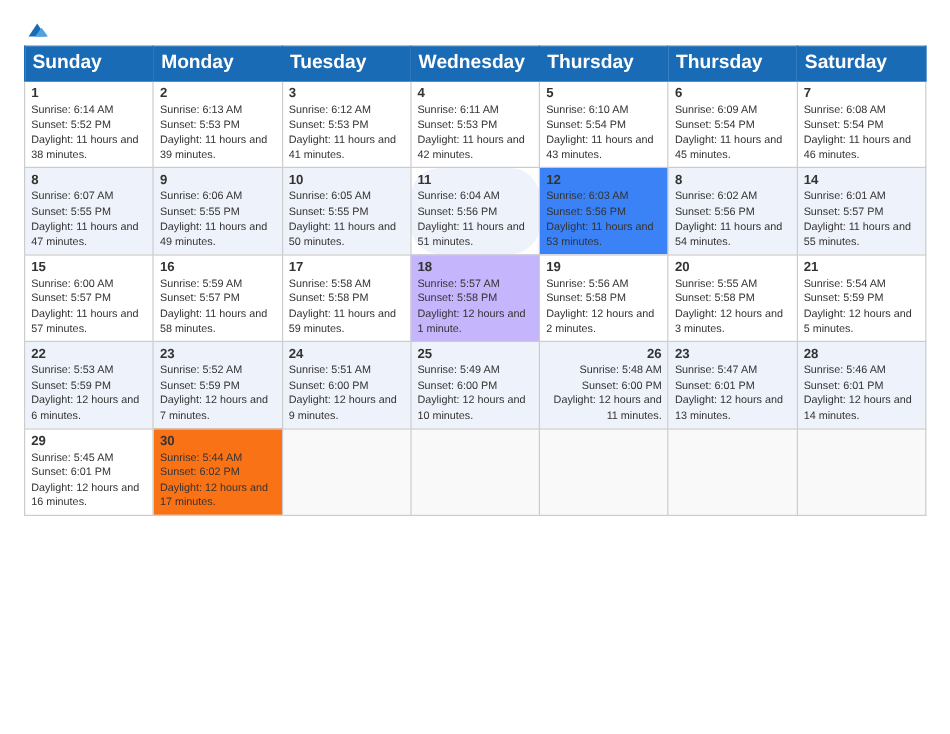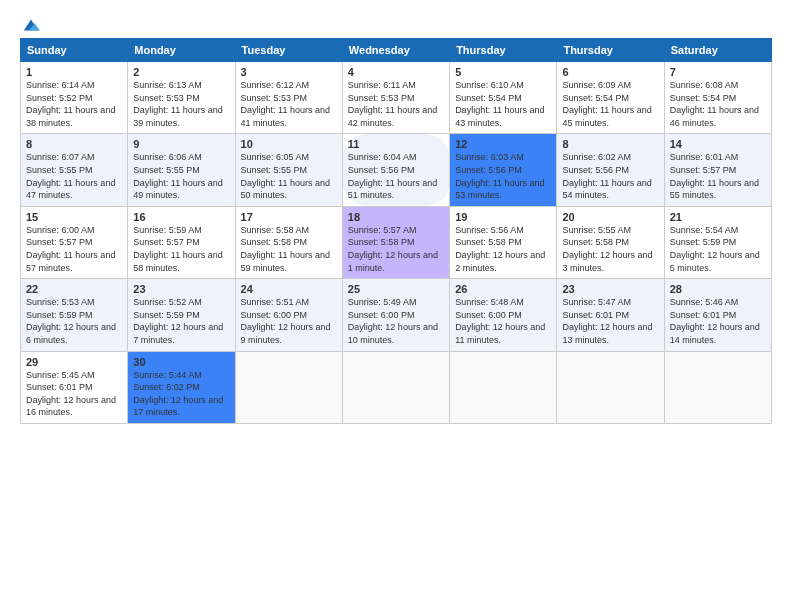--- a/index.html
+++ b/index.html
@@ -56,21 +56,21 @@
     .calendar {
       width: 100%;
       border-collapse: collapse;
       font-size: 10px;
     }
     .calendar th {
       background-color: #1a6bb5;
       color: #fff;
       text-align: left;
       padding: 5px 6px;
-      font-size: 11px;
+      font-size: 16px;
       font-weight: bold;
       border: 1px solid #1a6bb5;
     }
     .calendar td {
       border: 1px solid #ccc;
       vertical-align: top;
       padding: 4px 5px;
       width: calc(100% / 7);
       min-height: 70px;
       color: #333;
@@ -333,21 +333,21 @@
           </div>
         </td>
           <td style="background: rgb(238, 242, 250);">
           <span class="day-num">25</span>
           <div class="day-info">
             Sunrise: 5:49 AM<br>
             Sunset: 6:00 PM<br>
             Daylight: 12 hours and 10 minutes.
           </div>
         </td>
-          <td style="background: rgb(238, 242, 250);">
+          <td style="background: rgb(238, 242, 250); text-align: right;">
           <span class="day-num">26</span>
           <div class="day-info">
             Sunrise: 5:48 AM<br>
             Sunset: 6:00 PM<br>
             Daylight: 12 hours and 11 minutes.
           </div>
         </td>
           <td style="background: rgb(238, 242, 250);">
           <span class="day-num">23</span>
           <div class="day-info">
@@ -367,21 +367,21 @@
         </tr>
         <tr>
           <td style="background: rgb(255, 255, 255);">
           <span class="day-num">29</span>
           <div class="day-info">
             Sunrise: 5:45 AM<br>
             Sunset: 6:01 PM<br>
             Daylight: 12 hours and 16 minutes.
           </div>
         </td>
-          <td style="background: #3b82f6;">
+          <td style="background: #f97316;">
           <span class="day-num">30</span>
           <div class="day-info">
             Sunrise: 5:44 AM<br>
             Sunset: 6:02 PM<br>
             Daylight: 12 hours and 17 minutes.
           </div>
         </td>
           <td class="empty-cell" style="background: rgb(249, 249, 249);"></td>
           <td class="empty-cell" style="background: rgb(249, 249, 249);"></td>
           <td class="empty-cell" style="background: rgb(249, 249, 249);"></td>

